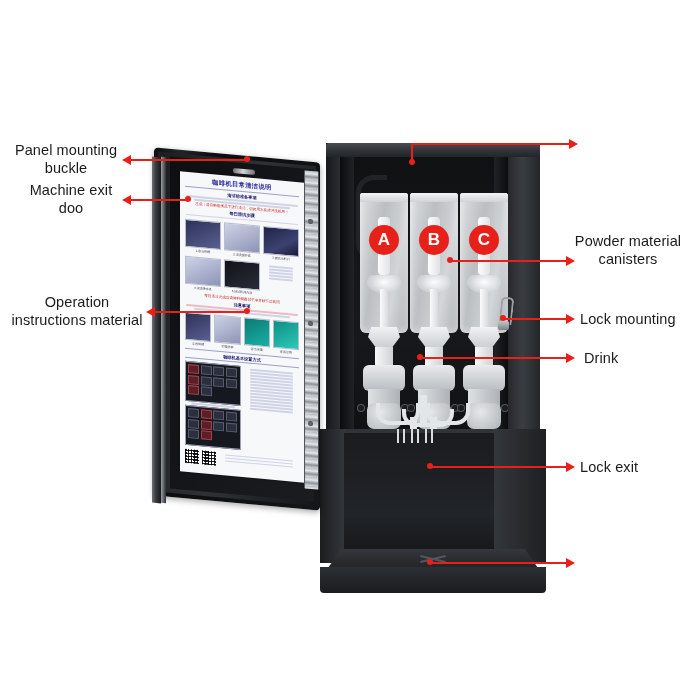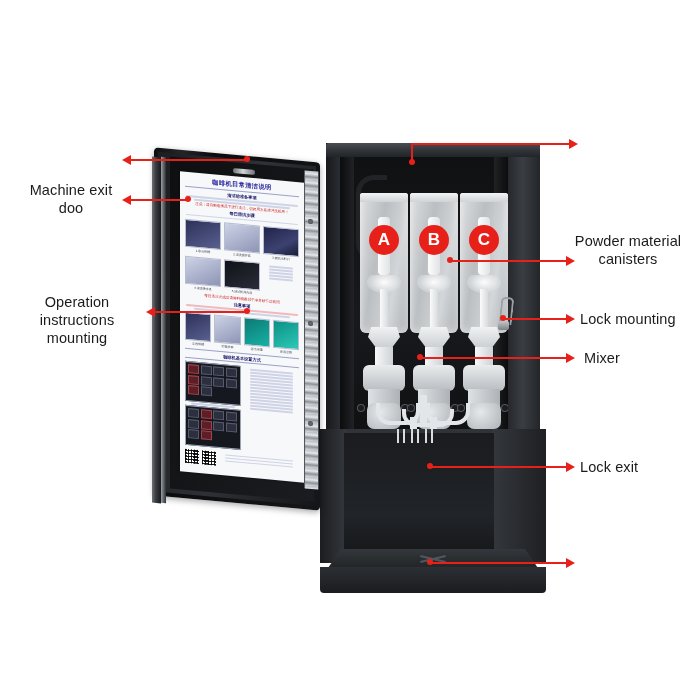--- a/index.html
+++ b/index.html
@@ -561,31 +561,33 @@
   <div class="arrow l" style="left:122px;top:155px;"></div>
 
   <div class="leader" style="left:131px;top:199px;width:57px;"></div>
   <div class="dot" style="left:185px;top:196px;"></div>
   <div class="arrow l" style="left:122px;top:195px;"></div>
 
   <div class="leader" style="left:155px;top:311px;width:92px;"></div>
   <div class="dot" style="left:244px;top:308px;"></div>
   <div class="arrow l" style="left:146px;top:307px;"></div>
 
+  <div class="label left" style="left:8px;top:141px;width:116px;">Panel mounting
+buckle</div>
 
   <div class="label left" style="left:18px;top:181px;width:106px;">Machine exit
 doo</div>
 
   <div class="label left" style="left:8px;top:293px;width:138px;">Operation
-instructions mounting</div>
+instructions material</div>
 
 
   <div class="label right" style="left:560px;top:232px;width:136px;text-align:center;">Powder material
 canisters</div>
 
   <div class="label right" style="left:580px;top:310px;width:116px;">Lock mounting</div>
 
-  <div class="label right" style="left:584px;top:349px;width:100px;">Mixer</div>
+  <div class="label right" style="left:584px;top:349px;width:100px;">Drink</div>
 
   <div class="label right" style="left:580px;top:458px;width:110px;">Lock exit</div>
 
 
 </div>
 
 </body></html>

